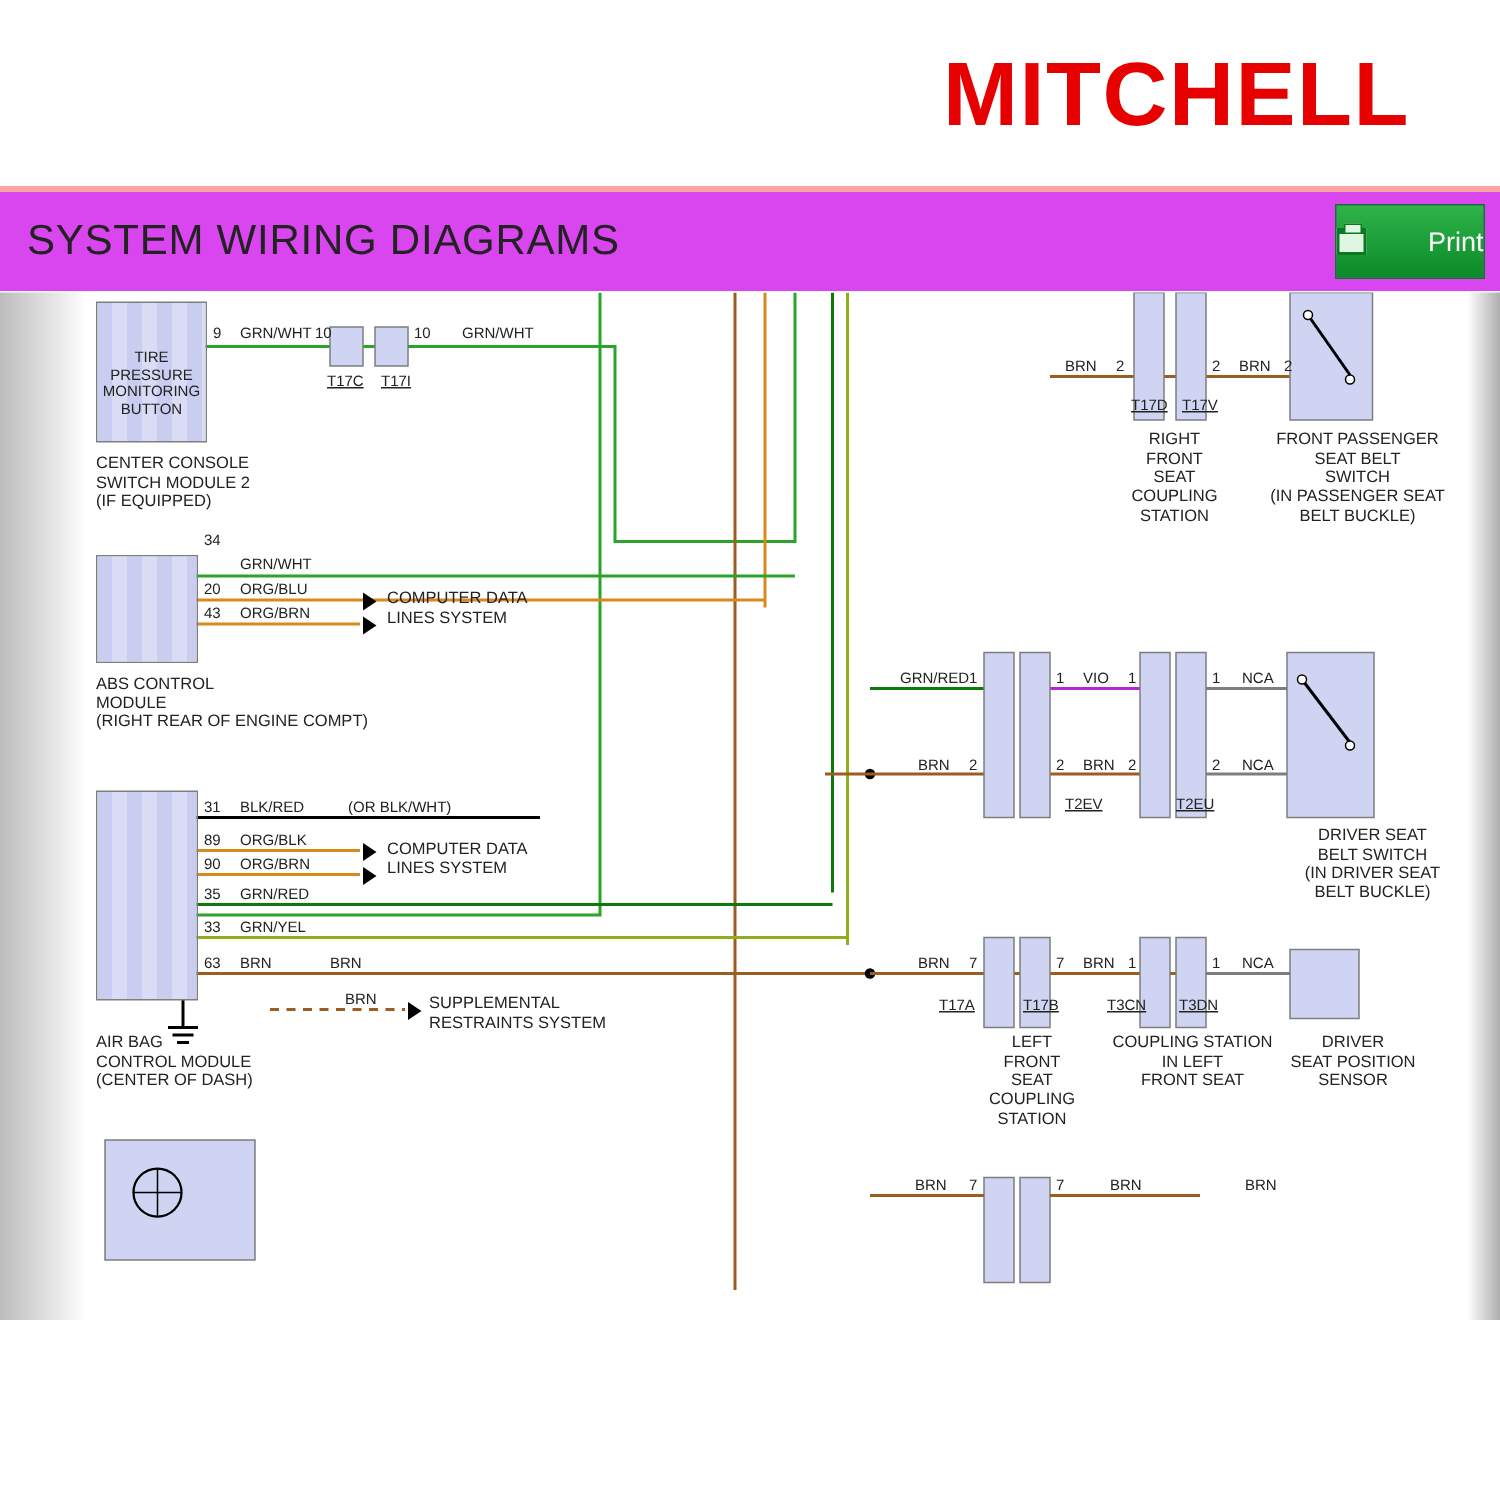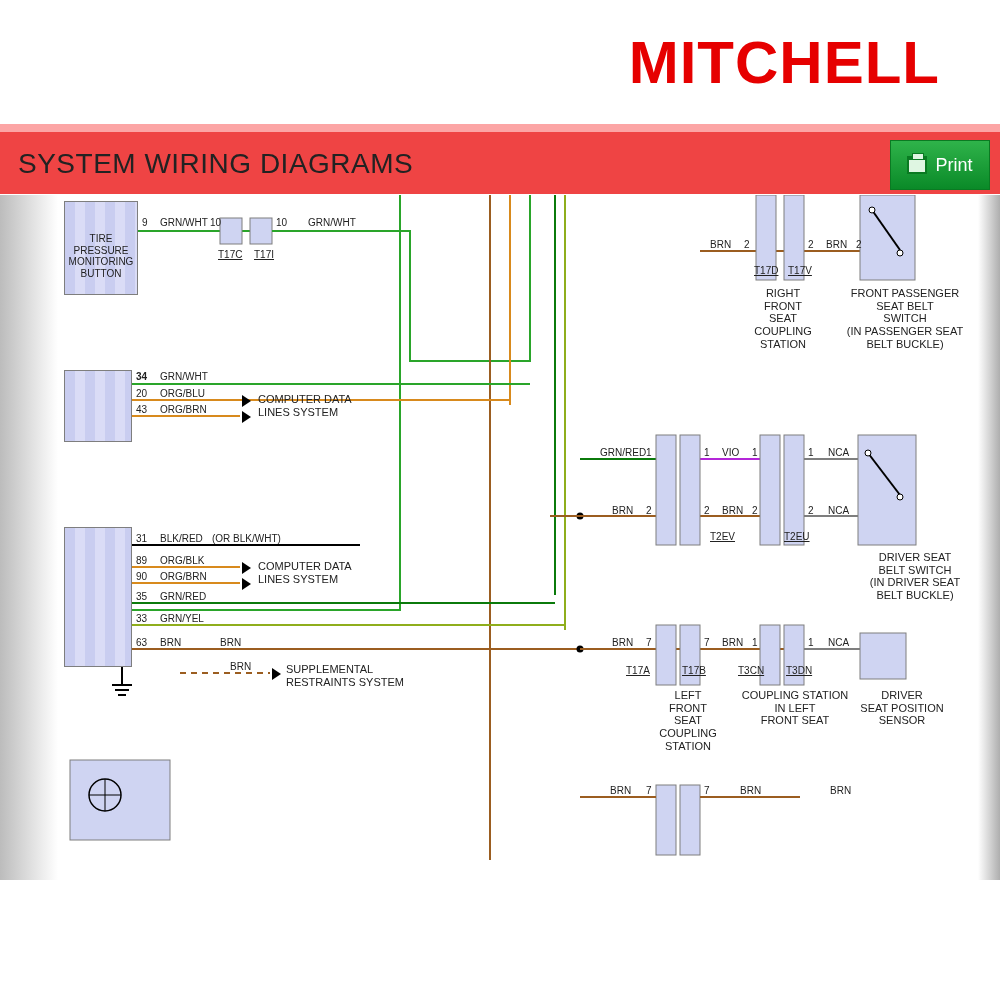--- a/index.html
+++ b/index.html
@@ -1,24 +1,24 @@
 <!DOCTYPE html>
 <html><head>
 <meta charset="utf-8">
 <style>
   * { box-sizing: border-box; margin: 0; padding: 0; }
   body { font-family: Arial, Helvetica, sans-serif; background: #fff; width: 1000px; height: 1000px; overflow: hidden; position: relative; }
 
   .brand-bar { position: absolute; top: 0; left: 0; right: 0; height: 120px; background: #fff; margin-left: 19px; }
   .brand { position: absolute; top: 28px; right: 60px; color: #e60000; font-size: 60px; font-weight: 700; letter-spacing: 1px; }
 
-  .titlebar { position: absolute; top: 124px; left: 0; right: 0; height: 70px; background: #ef4444; border-top: 8px solid #fca5a5; }
+  .titlebar { position: absolute; top: 124px; left: 0; right: 0; height: 70px; background: #d946ef; border-top: 4px solid #fca5a5; }
   .pagetitle { position: absolute; left: 18px; top: 16px; font-size: 28px; letter-spacing: 0.5px; color: #222; }
   .print-btn { position: absolute; right: 10px; top: 8px; width: 100px; height: 50px;
-               background: linear-gradient(#2fb34a, #0a8a28); color:#fff; display:flex; align-items:center; justify-content:center; gap:8px; border:1px solid #0a7a22; cursor:pointer; font-size:18px;}
+               background: linear-gradient(#2fb34a, #0a8a28); color:#fff; display:flex; align-items:center; justify-content:space-between; gap:8px; border:1px solid #0a7a22; cursor:pointer; font-size:18px;}
   .print-icon { width:20px; height:18px; background:#dff6e2; border:2px solid #0a7a22; border-top-width:4px; position:relative;}
   .print-icon::after{content:"";position:absolute;top:-7px;left:3px;width:10px;height:5px;background:#dff6e2;border:1px solid #0a7a22;}
 
   .canvas { position:absolute; left:0; right:0; top:195px; bottom:120px; background:#fff; }
   .canvas .shadow-left { position:absolute; left:0; top:0; width:58px; height:100%; background:linear-gradient(to right,#bcbcbc,#fff); }
   .canvas .shadow-right{ position:absolute; right:0; top:0; width:22px; height:100%; background:linear-gradient(to left,#aeaeae,#fff);}
   .canvas .paper { position:absolute; left:60px; right:24px; top:0; bottom:0; background:#fff; }
 
   
   .blk { position:absolute; background:#cfd4f2; border:1.5px solid #7e7e7e; }
@@ -137,29 +137,32 @@
       <line x1="62" y1="470" x2="62" y2="490" stroke="#000" stroke-width="2"></line>
       <line x1="52" y1="490" x2="72" y2="490" stroke="#000" stroke-width="2"></line>
       <line x1="55" y1="495" x2="69" y2="495" stroke="#000" stroke-width="2"></line>
       <line x1="58" y1="500" x2="66" y2="500" stroke="#000" stroke-width="2"></line>
     </svg>
 
     <div class="blk" style="left:4px; top:6px; width:74px; height:94px;">
         <div class="fill6"></div>
       </div>
     <div class="lbl small" style="left:8px; top:38px; width:66px;">TIRE PRESSURE<br>MONITORING<br>BUTTON</div>
+    <div class="lbl left" style="left:4px; top:108px; width:130px;">CENTER CONSOLE<br>SWITCH MODULE 2<br>(IF EQUIPPED)</div>
 
 
     <div class="blk" style="left:4px; top:175px; width:68px; height:72px;">
         <div class="fill6"></div>
       </div>
+    <div class="lbl left" style="left:4px; top:255px; width:200px;">ABS CONTROL<br>MODULE<br>(RIGHT REAR OF ENGINE COMPT)</div>
 
     <div class="blk" style="left:4px; top:332px; width:68px; height:140px;">
         <div class="fill6"></div>
       </div>
+    <div class="lbl left" style="left:4px; top:494px; width:160px;">AIR BAG<br>CONTROL MODULE<br>(CENTER OF DASH)</div>
 
     <div class="arrowr" style="left:182px; top:200px;"></div>
     <div class="arrowr" style="left:182px; top:216px;"></div>
     <div class="lbl left" style="left:198px; top:198px; width:120px;">COMPUTER DATA<br>LINES SYSTEM</div>
 
     <div class="arrowr" style="left:182px; top:367px;"></div>
     <div class="arrowr" style="left:182px; top:383px;"></div>
     <div class="lbl left" style="left:198px; top:365px; width:120px;">COMPUTER DATA<br>LINES SYSTEM</div>
 
     <div class="arrowr" style="left:212px; top:473px;"></div>
@@ -175,30 +178,30 @@
     <div class="lbl" style="left:792px; top:494px; width:100px;">DRIVER<br>SEAT POSITION<br>SENSOR</div>
 
     <span class="lbl small" style="left:82px; top:22px;">9</span>
     <span class="lbl small" style="left:100px; top:22px;">GRN/WHT</span>
     <span class="lbl small" style="left:150px; top:22px;">10</span>
     <span class="lbl small" style="left:216px; top:22px;">10</span>
     <span class="lbl small" style="left:248px; top:22px;">GRN/WHT</span>
     <span class="lbl small" style="left:158px; top:54px;text-decoration:underline">T17C</span>
     <span class="lbl small" style="left:194px; top:54px;text-decoration:underline">T17I</span>
 
-    <span class="lbl small" style="left:76px; top:176px;font-weight:bold;">34</span>
+    <span class="lbl small" style="left:76px; top:160px;">34</span>
     <span class="lbl small" style="left:100px; top:176px;">GRN/WHT</span>
     <span class="lbl small" style="left:76px; top:193px;">20</span>
     <span class="lbl small" style="left:100px; top:193px;">ORG/BLU</span>
     <span class="lbl small" style="left:76px; top:209px;">43</span>
     <span class="lbl small" style="left:100px; top:209px;">ORG/BRN</span>
 
     <span class="lbl small" style="left:76px; top:338px;">31</span>
     <span class="lbl small" style="left:100px; top:338px;">BLK/RED</span>
-    <span class="lbl small" style="left:152px; top:338px;">(OR BLK/WHT)</span>
+    <span class="lbl small" style="left:172px; top:338px;">(OR BLK/WHT)</span>
     <span class="lbl small" style="left:76px; top:360px;">89</span>
     <span class="lbl small" style="left:100px; top:360px;">ORG/BLK</span>
     <span class="lbl small" style="left:76px; top:376px;">90</span>
     <span class="lbl small" style="left:100px; top:376px;">ORG/BRN</span>
     <span class="lbl small" style="left:76px; top:396px;">35</span>
     <span class="lbl small" style="left:100px; top:396px;">GRN/RED</span>
     <span class="lbl small" style="left:76px; top:418px;">33</span>
     <span class="lbl small" style="left:100px; top:418px;">GRN/YEL</span>
     <span class="lbl small" style="left:76px; top:442px;">63</span>
     <span class="lbl small" style="left:100px; top:442px;">BRN</span>

